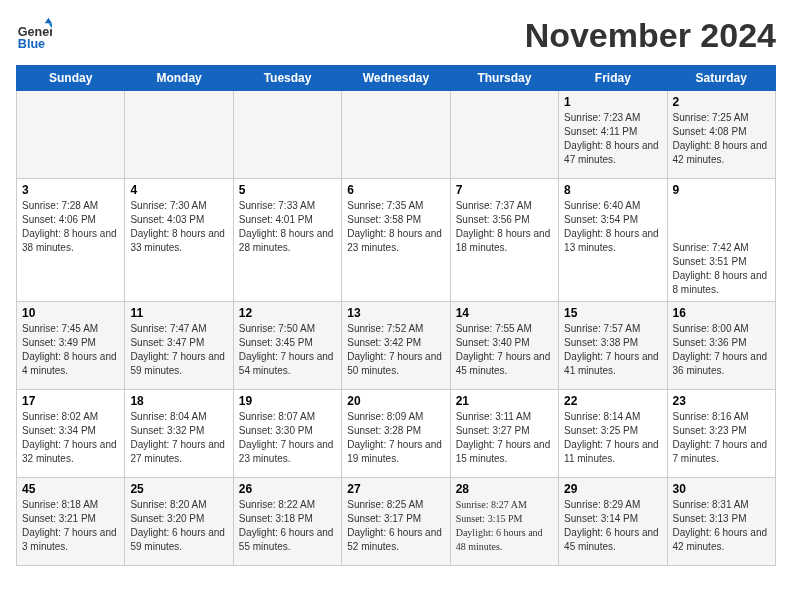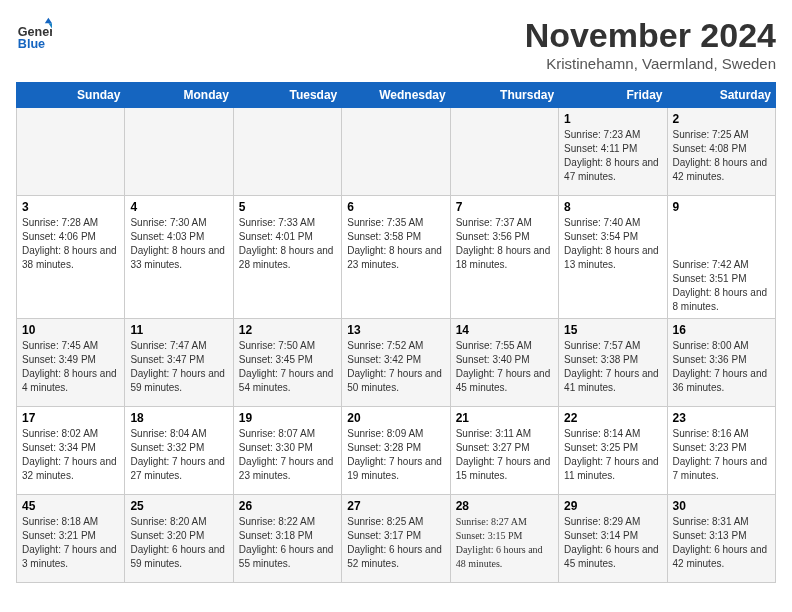--- a/index.html
+++ b/index.html
@@ -39,21 +39,21 @@
     }
     table {
       width: 100%;
       border-collapse: collapse;
       font-size: 11px;
     }
     thead tr th {
       background: #1565c0;
       color: #fff;
       padding: 5px 4px;
-      text-align: right;
+      text-align: center;
       font-size: 12px;
       font-weight: bold;
       border: 1px solid #1565c0;
     }
     tbody tr td {
       vertical-align: top;
       border: 1px solid #ccc;
       padding: 4px 5px;
       min-height: 80px;
       height: 88px;
@@ -87,21 +87,20 @@
   <div class="logo">
     <svg class="logo-icon" viewBox="0 0 40 40">
       <text x="2" y="22" font-size="14" font-weight="bold" fill="#333">General</text>
       <text x="2" y="35" font-size="14" font-weight="bold" fill="#1565c0">Blue</text>
       <polygon points="32,8 40,8 36,2" fill="#1565c0"></polygon>
       <polygon points="36,8 40,14 40,8" fill="#1a82c4"></polygon>
     </svg>
   </div>
   <div class="title-area">
     <div class="month-title">November 2024</div>
-    <div class="subtitle">Kristinehamn, Vaermland, Sweden</div>
   </div>
 </div>
 
 <table>
   <thead>
     <tr id="dow-header">
         <th>Sunday</th>
         <th>Monday</th>
         <th>Tuesday</th>
         <th>Wednesday</th>
@@ -156,21 +155,21 @@
 Daylight: 8 hours and 23 minutes.</div>
         </td>
         <td>
           <span class="day-num">7</span>
           <div class="day-info" style="white-space: pre-line;">Sunrise: 7:37 AM
 Sunset: 3:56 PM
 Daylight: 8 hours and 18 minutes.</div>
         </td>
         <td>
           <span class="day-num">8</span>
-          <div class="day-info" style="white-space: pre-line;">Sunrise: 7:40 AM
+          <div class="day-info" style="white-space: pre-line;">Sunrise: 6:40 AM
 Sunset: 3:54 PM
 Daylight: 8 hours and 13 minutes.</div>
         </td>
         <td>
           <span class="day-num">9</span>
           <div class="day-info" style="white-space: pre-line; margin-top: 44px;">Sunrise: 7:42 AM
 Sunset: 3:51 PM
 Daylight: 8 hours and 8 minutes.</div>
         </td>
       </tr>

